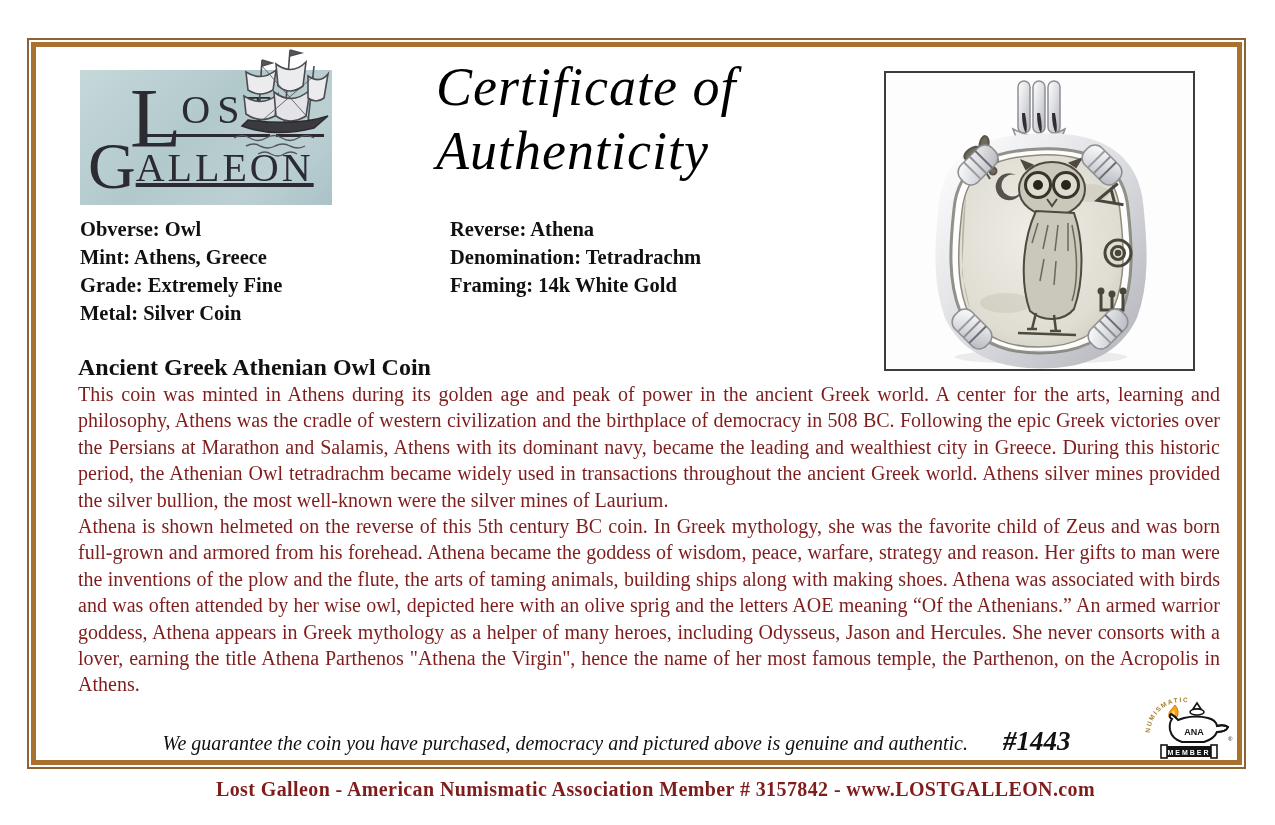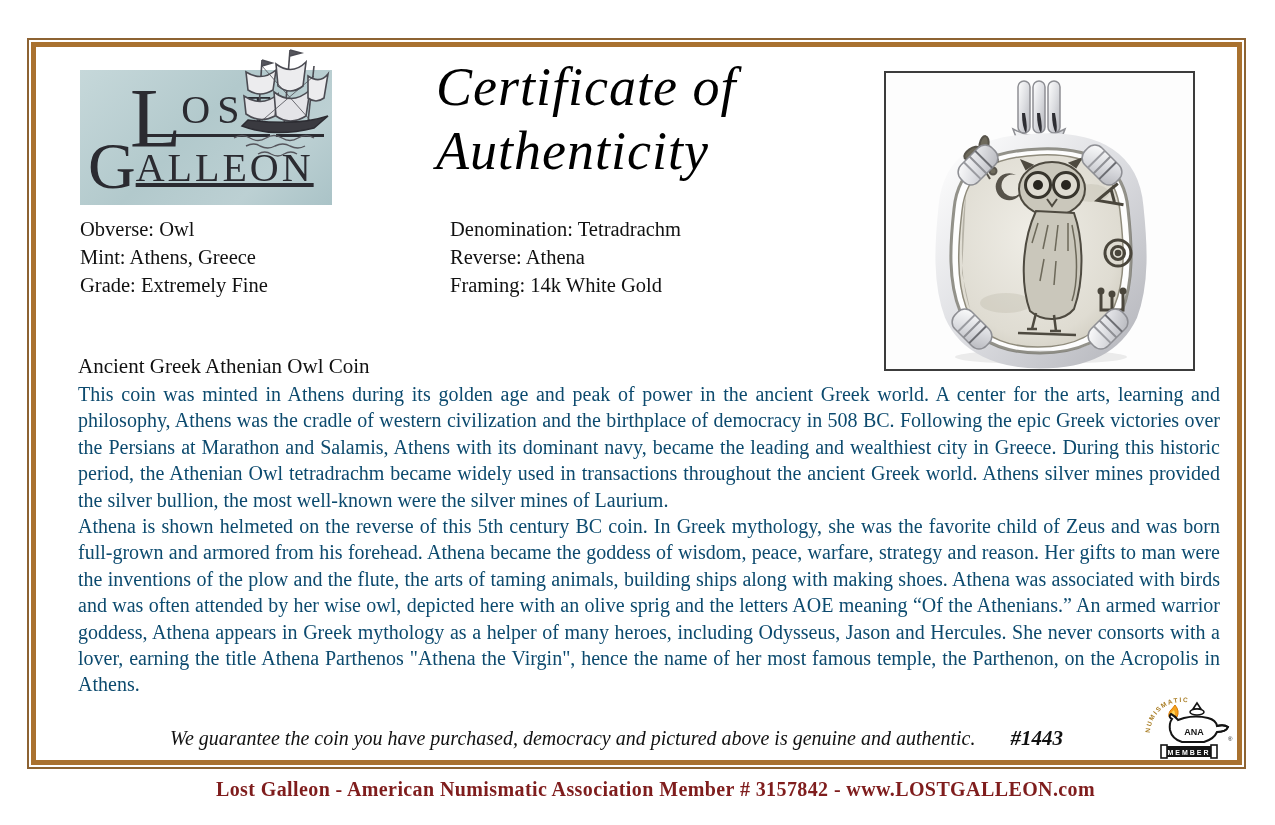--- a/index.html
+++ b/index.html
@@ -38,39 +38,39 @@
     font-size:54px; line-height:64px; color:#000; letter-spacing:1px;
   }
 
   
   .coin-photo {
     position:absolute; left:848px; top:24px; width:311px; height:300px;
     border:2px solid #3c3c3c; background:#fdfdfd;
   }
 
   
-  .details { position:absolute; top:168px; font-weight:normal; font-size:20.5px; line-height:28px; color:#111; }
+  .details { position:absolute; top:168px; font-weight:bold; font-size:20.5px; line-height:28px; color:#111; }
   .details-left  { left:44px; }
   .details-right { left:414px; }
 
   
   .body-heading {
-    position:absolute; left:42px; top:307px; font-weight:normal; font-size:21px; color:#111;
+    position:absolute; left:42px; top:307px; font-weight:bold; font-size:24px; color:#111;
   }
   .body-text {
     position:absolute; left:42px; top:334px; width:1142px;
-    font-size:20px; line-height:26.4px; color:#0c4a6e; text-align:justify;
+    font-size:20px; line-height:26.4px; color:#7f1d1d; text-align:justify;
   }
 
   
   .guarantee-row {
     position:absolute; left:0; right:40px; top:679px; text-align:center;
     font-size:20px; font-style:italic; color:#111;
   }
-  .guarantee-row .cert-no { font-weight:bold; margin-left:30px; font-size:21px; }
+  .guarantee-row .cert-no { font-weight:bold; margin-left:30px; font-size:27px; }
 
   
   .ana-logo { position:absolute; left:1108px; top:650px; width:90px; height:66px; }
 
   
   .footer {
     position:absolute; left:18px; top:778px; width:1275px; text-align:center;
     font-weight:bold; font-size:20px; color:#7f1d1d; letter-spacing:0.4px;
   }
 </style>
@@ -238,24 +238,25 @@
             <line x1="8" y1="-12" x2="8" y2="12" stroke="#6c6d72" stroke-width="2"></line>
           </g>
         </g>
       </svg>
     </div>
 
     <div class="details details-left">
       <div><span>Obverse:</span> <span>Owl</span></div>
       <div><span>Mint:</span> <span>Athens, Greece</span></div>
       <div><span>Grade:</span> <span>Extremely Fine</span></div>
+      <div><span>Metal:</span> <span>Silver Coin</span></div>
     </div>
     <div class="details details-right">
+      <div><span>Reverse:</span> <span>Athena</span></div>
       <div><span>Denomination:</span> <span>Tetradrachm</span></div>
-      <div><span>Reverse:</span> <span>Athena</span></div>
       <div><span>Framing:</span> <span>14k White Gold</span></div>
     </div>
 
     <div class="body-heading">Ancient Greek Athenian Owl Coin</div>
     <div class="body-text">
       <div>This coin was minted in Athens during its golden age and peak of power in the ancient Greek world. A center for the arts, learning and philosophy, Athens was the cradle of western civilization and the birthplace of democracy in 508 BC. Following the epic Greek victories over the Persians at Marathon and Salamis, Athens with its dominant navy, became the leading and wealthiest city in Greece. During this historic period, the Athenian Owl tetradrachm became widely used in transactions throughout the ancient Greek world. Athens silver mines provided the silver bullion, the most well-known were the silver mines of Laurium.</div>
       <div>Athena is shown helmeted on the reverse of this 5th century BC coin. In Greek mythology, she was the favorite child of Zeus and was born full-grown and armored from his forehead. Athena became the goddess of wisdom, peace, warfare, strategy and reason. Her gifts to man were the inventions of the plow and the flute, the arts of taming animals, building ships along with making shoes. Athena was associated with birds and was often attended by her wise owl, depicted here with an olive sprig and the letters AOE meaning “Of the Athenians.” An armed warrior goddess, Athena appears in Greek mythology as a helper of many heroes, including Odysseus, Jason and Hercules. She never consorts with a lover, earning the title Athena Parthenos "Athena the Virgin", hence the name of her most famous temple, the Parthenon, on the Acropolis in Athens.</div>
     </div>
 
     <div class="guarantee-row">

